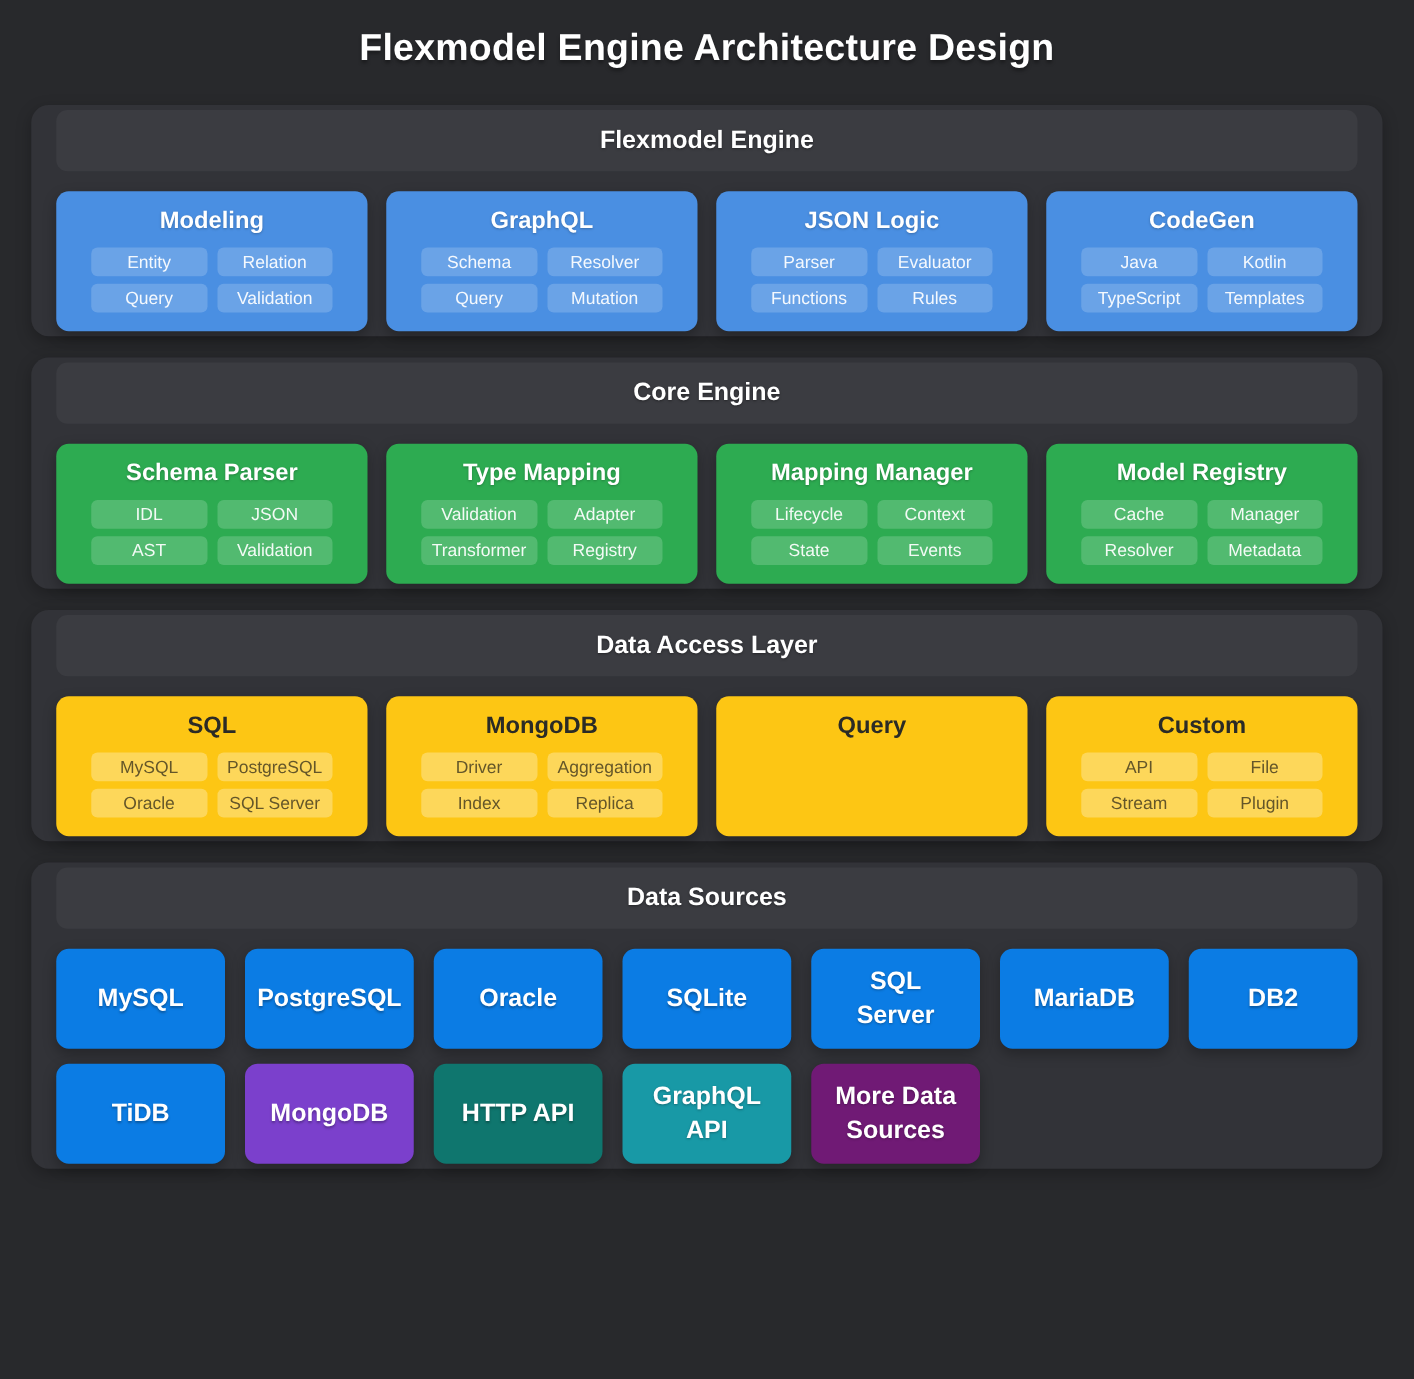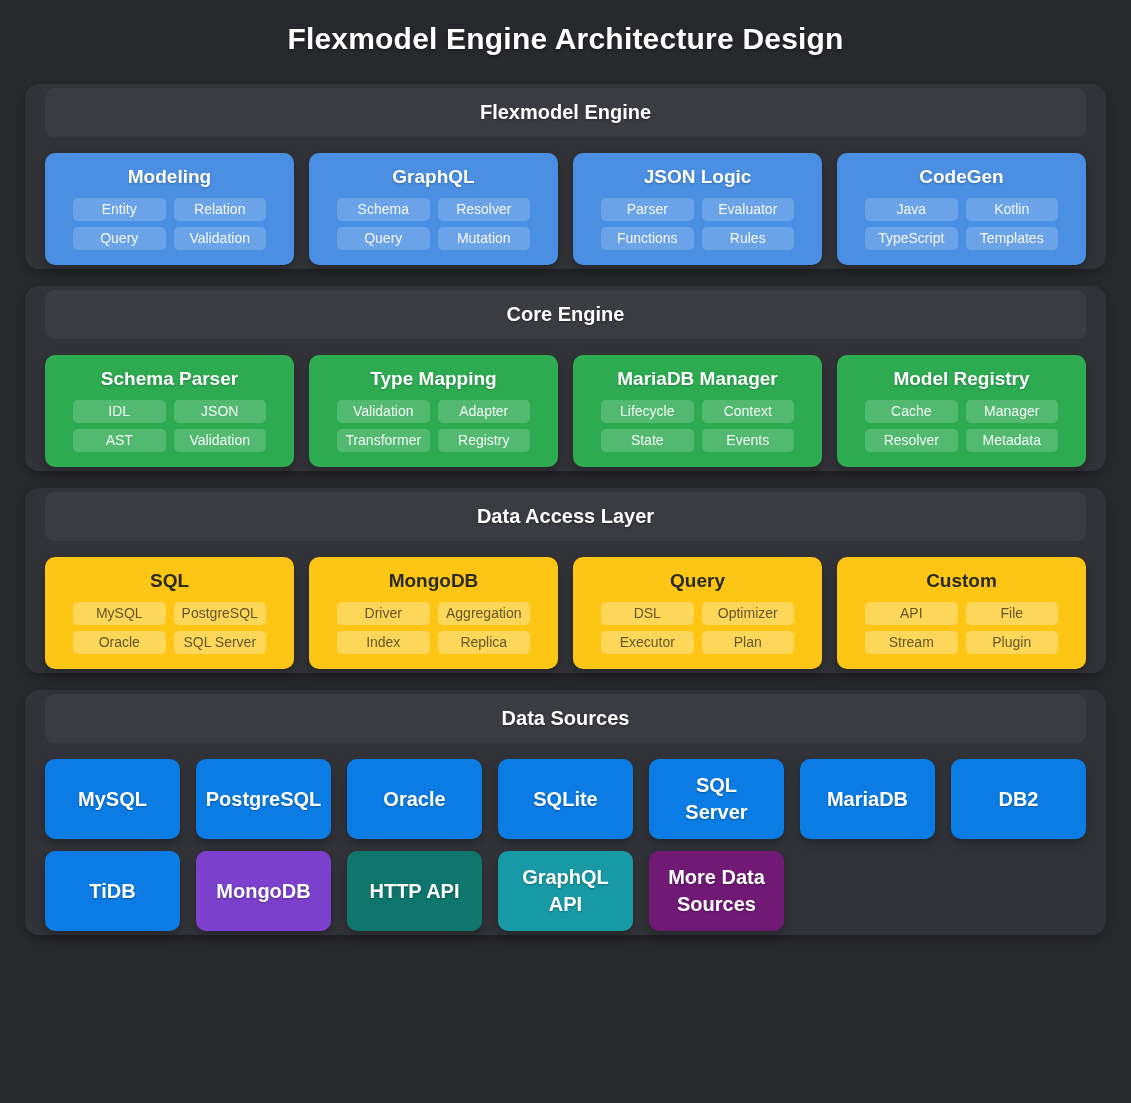--- a/index.html
+++ b/index.html
@@ -183,21 +183,21 @@
         <div class="card green">
           <div class="card-title">Type Mapping</div>
           <div class="tags">
             <div class="tag">Validation</div>
             <div class="tag">Adapter</div>
             <div class="tag">Transformer</div>
             <div class="tag">Registry</div>
           </div>
         </div>
         <div class="card green">
-          <div class="card-title">MariaDB Manager</div>
+          <div class="card-title">Mapping Manager</div>
           <div class="tags">
             <div class="tag">Lifecycle</div>
             <div class="tag">Context</div>
             <div class="tag">State</div>
             <div class="tag">Events</div>
           </div>
         </div>
         <div class="card green">
           <div class="card-title">Model Registry</div>
           <div class="tags">
@@ -227,26 +227,20 @@
           <div class="card-title">MongoDB</div>
           <div class="tags">
             <div class="tag">Driver</div>
             <div class="tag">Aggregation</div>
             <div class="tag">Index</div>
             <div class="tag">Replica</div>
           </div>
         </div>
         <div class="card yellow">
           <div class="card-title">Query</div>
-          <div class="tags">
-            <div class="tag">DSL</div>
-            <div class="tag">Optimizer</div>
-            <div class="tag">Executor</div>
-            <div class="tag">Plan</div>
-          </div>
         </div>
         <div class="card yellow">
           <div class="card-title">Custom</div>
           <div class="tags">
             <div class="tag">API</div>
             <div class="tag">File</div>
             <div class="tag">Stream</div>
             <div class="tag">Plugin</div>
           </div>
         </div>

